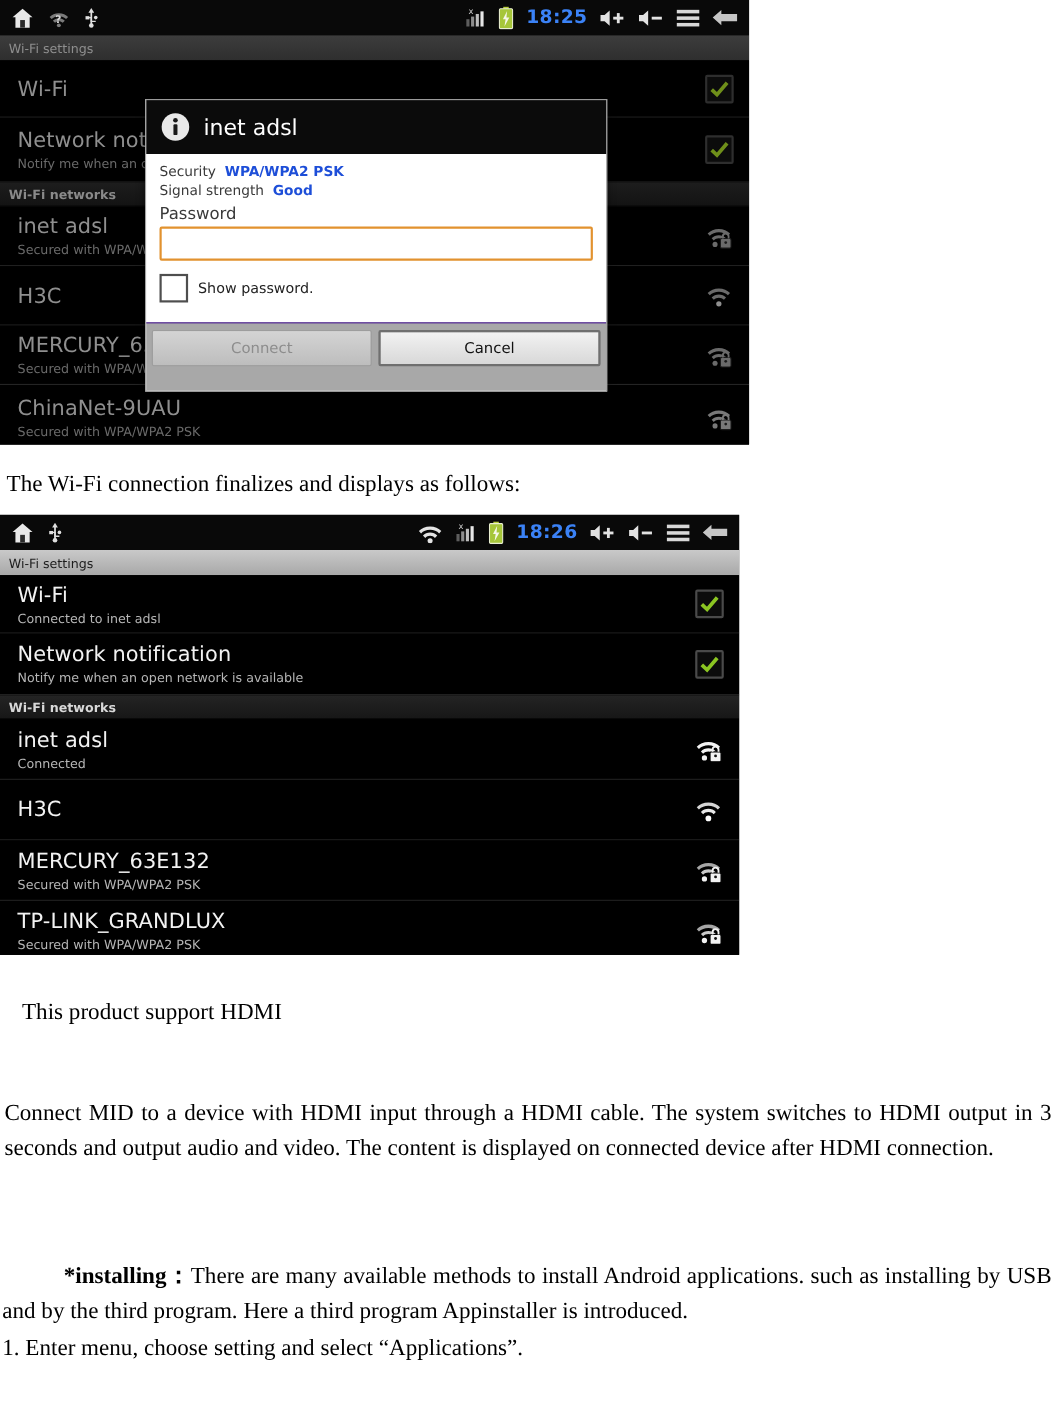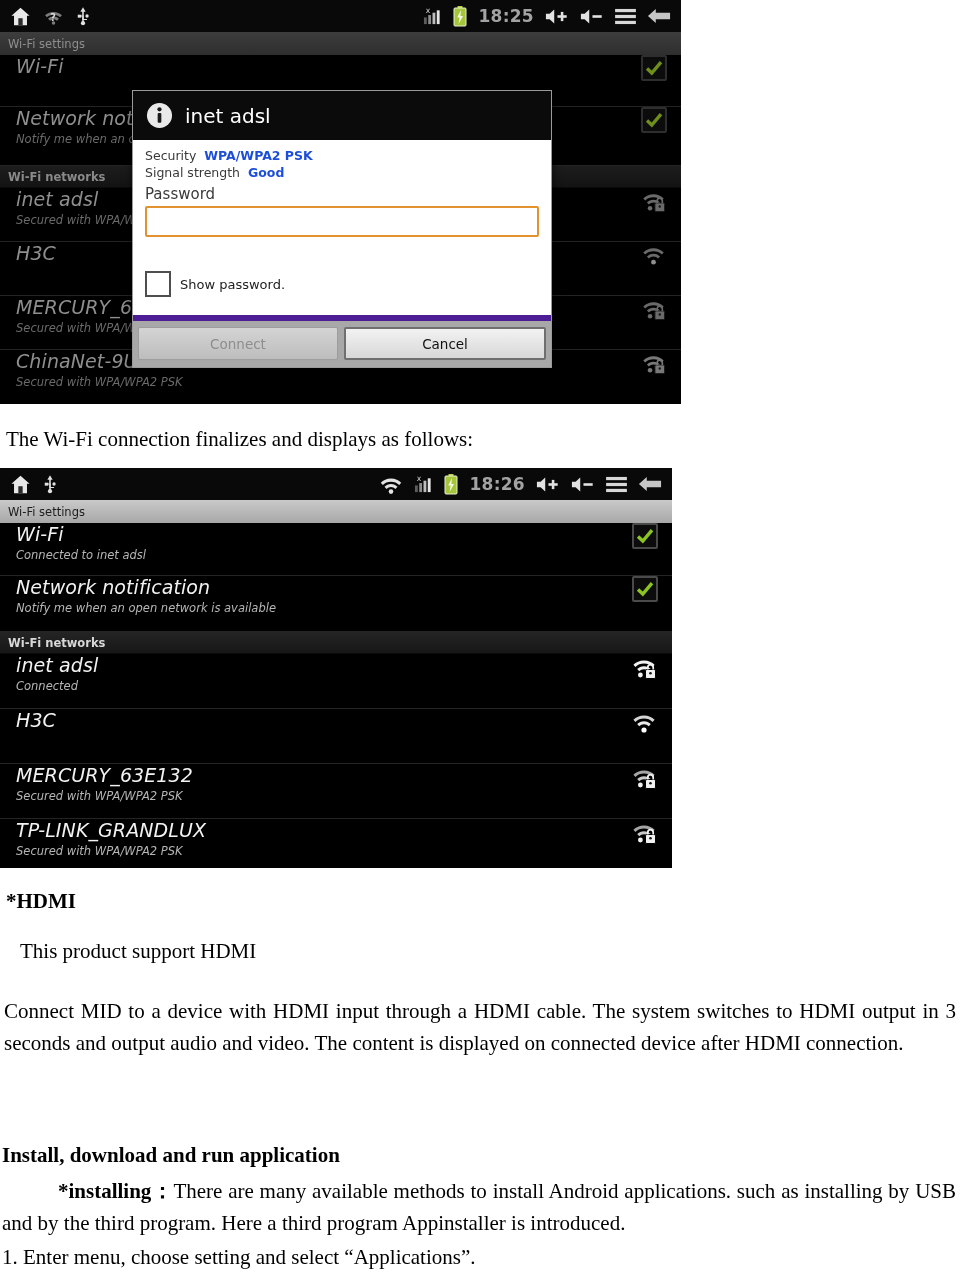--- a/index.html
+++ b/index.html
@@ -28,45 +28,44 @@
     background: #090909;
     display: flex;
     align-items: center;
     color: #cfcfcf;
   }
   #shot1 .statusbar { height: 32px; }
   #shot2 .statusbar { height: 32px; }
   .sb-left { display: flex; align-items: center; gap: 12px; padding-left: 10px; }
   .sb-right { margin-left: auto; display: flex; align-items: center; gap: 11px; padding-right: 10px; }
   .sb-clock {
-    font-weight: bold; font-size: 17px; color: #a3a3a3;
+    font-weight: bold; font-size: 17px; color: #3b82f6;
     letter-spacing: 0.3px; font-family: "DejaVu Sans", sans-serif;
   }
   .ic { display: inline-block; line-height: 0; }
 
   
   .titlebar {
     height: 23px;
     display: flex; align-items: center;
     padding-left: 8px;
     font-size: 11.5px; font-weight: normal;
     font-family: "DejaVu Sans", sans-serif;
   }
   #shot1 .titlebar { background: linear-gradient(#3d3d3d,#2e2e2e); color: #8e8e8e; }
   #shot2 .titlebar { background: linear-gradient(#c9c9c9,#a8a8a8); color: #1d1d1d; }
 
   
   .list { position: relative; width: 100%; background: #000; }
   .row {
     position: relative;
-    display: flex; align-items: flex-start;
+    display: flex; align-items: center;
     padding: 0 14px 0 16px;
     border-bottom: 1px solid #242424;
     background: #000;
-    font-style: italic;
   }
   .row .txtcol { flex: 1; min-width: 0; }
   .row .r-title {
     font-size: 19px; color: #f2f2f2; font-weight: 400;
     font-family: "DejaVu Sans", sans-serif; letter-spacing: .1px;
     white-space: nowrap;
   }
   .row .r-sub {
     font-size: 11.5px; color: #b6b6b6; margin-top: 3px;
     font-family: "DejaVu Sans", sans-serif; white-space: nowrap;
@@ -110,26 +109,26 @@
   .kv { font-size: 12.5px; color: #3a3a3a; margin-bottom: 2px; }
   .kv b { color: #1d4ed8; }
   .fieldlabel { font-size: 15px; color: #3a3a3a; margin-top: 5px; margin-bottom: 3px; }
   .pwd {
     width: 100%; height: 31px;
     border: 2px solid #e2922f; border-radius: 2px;
     background: #fff; outline: none;
     font-size: 13px; padding: 0 6px;
     font-family: "DejaVu Sans", sans-serif;
   }
-  .showpw { display: flex; align-items: center; gap: 9px; margin-top: 34px; margin-bottom: 6px; text-align: center; }
+  .showpw { display: flex; align-items: center; gap: 9px; margin-top: 12px; margin-bottom: 6px; text-align: center; }
   .showpw .sq { width: 26px; height: 26px; border: 2px solid #4e4e4e; background: #fff; flex: 0 0 auto; }
   .showpw span { font-size: 13px; color: #222; }
   .dlg-foot {
-    background: #a8a8a8; padding: 6px 5px 7px 5px;
-    display: flex; gap: 6px; border-top: 6px solid #4c1d95;
+    background: #a8a8a8; padding: 6px 5px 22px 5px;
+    display: flex; gap: 6px; border-top: 1px solid #4c1d95;
   }
   .btn {
     flex: 1; height: 33px; border-radius: 2px;
     display: flex; align-items: center; justify-content: center;
     font-size: 13.5px; font-family: "DejaVu Sans", sans-serif;
   }
   .btn-disabled {
     background: linear-gradient(#d4d4d4,#bdbdbd);
     border: 1px solid #9d9d9d; color: #8d8d8d;
   }
@@ -512,29 +511,27 @@
             <rect x="15.5" y="15.5" width="10" height="9" rx="1.3" fill="#f2f2f2" stroke="#000" stroke-width="1"></rect>
             <path d="M17.8 15.5v-2.1a2.7 2.7 0 0 1 5.4 0v2.1" stroke="#f2f2f2" stroke-width="1.7" fill="none"></path>
             <circle cx="20.5" cy="19.2" r="1.3" fill="#111"></circle>
           </svg>
         </span>
       </div>
     </div>
   </div>
 
   <div class="doc" style="top:886px; left:6px; width:950px;">
-    <div class="p bold">*HDMI</div>
     <div class="p" style="margin-left:14px; margin-top:18px;">This product support HDMI</div>
   </div>
 
   <div class="doc" style="top:996px; left:4px; width:952px;">
     <div class="p just">Connect MID to a device with HDMI input through a HDMI cable. The system switches to HDMI output in 3 seconds and output audio and video. The content is displayed on connected device after HDMI connection.</div>
   </div>
 
   <div class="doc" style="top:1140px; left:2px; width:954px;">
-    <div class="p bold">Install, download and run application</div>
     <div class="p just" style="margin-top:4px;">
       <span class="bold" style="margin-left:56px;">*installing：</span><span>There are many available methods to install Android applications. such as installing by USB and by the third program. Here a third program Appinstaller is introduced.</span>
     </div>
     <div class="p" style="margin-top:2px;">1. Enter menu, choose setting and select “Applications”.</div>
   </div>
 
 </div>
 
 </body></html>

